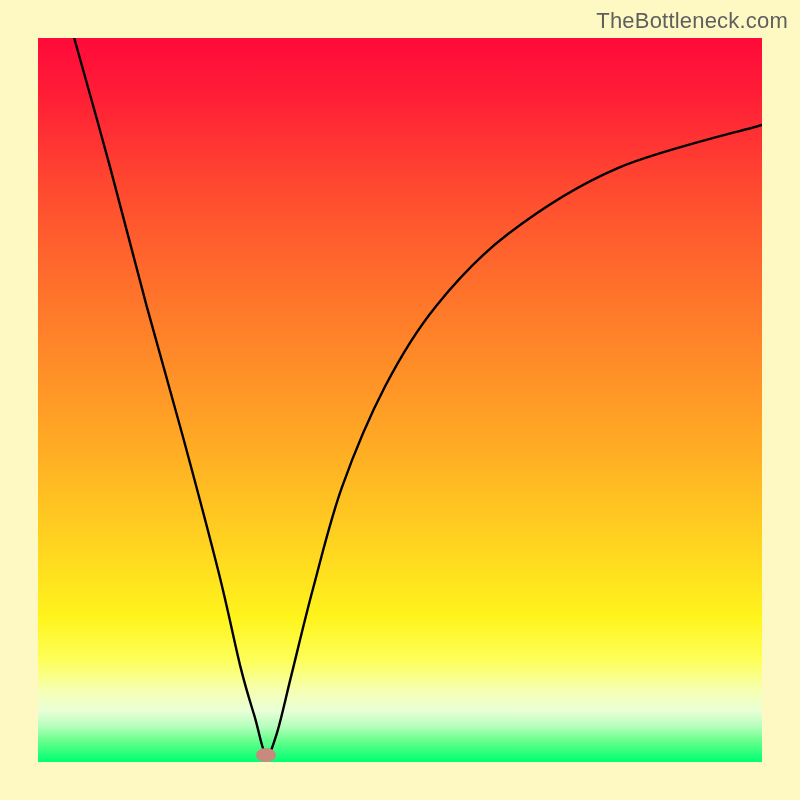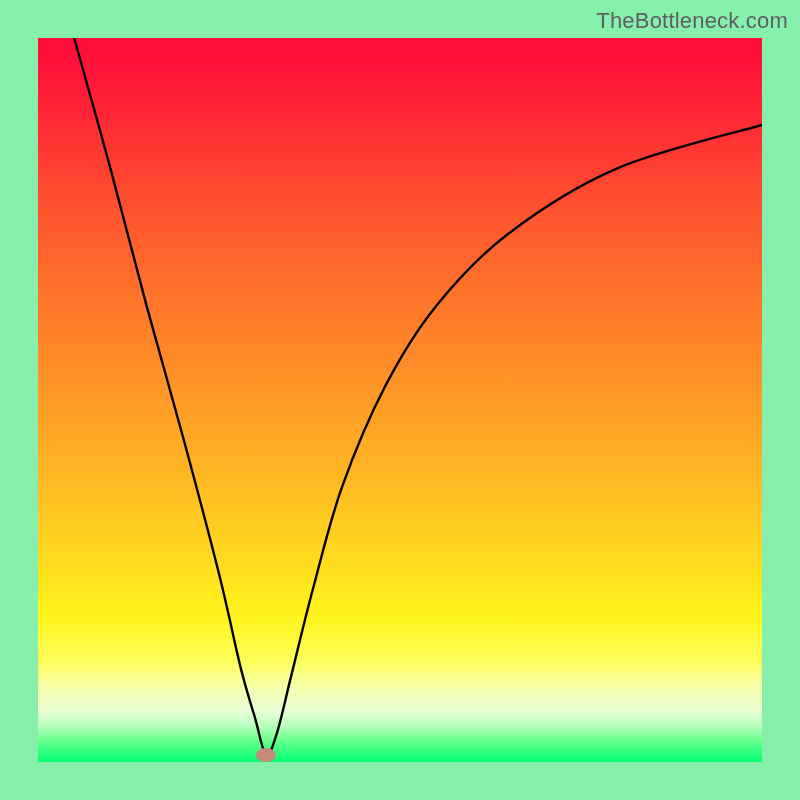--- a/index.html
+++ b/index.html
@@ -1,20 +1,20 @@
 <!DOCTYPE html>
 <html><head>
 <meta charset="utf-8">
 <style>
   * { margin: 0; padding: 0; box-sizing: border-box; }
   html, body { width: 800px; height: 800px; overflow: hidden; }
   .outer {
     width: 800px;
     height: 800px;
-    background: #86efac;
+    background: #fef9c3;
     position: relative;
   }
   .gradient-area {
     position: absolute;
     left: 38px;
     top: 38px;
     width: 724px;
     height: 724px;
     background: linear-gradient(to bottom,
       #ff0a3a 0%,

